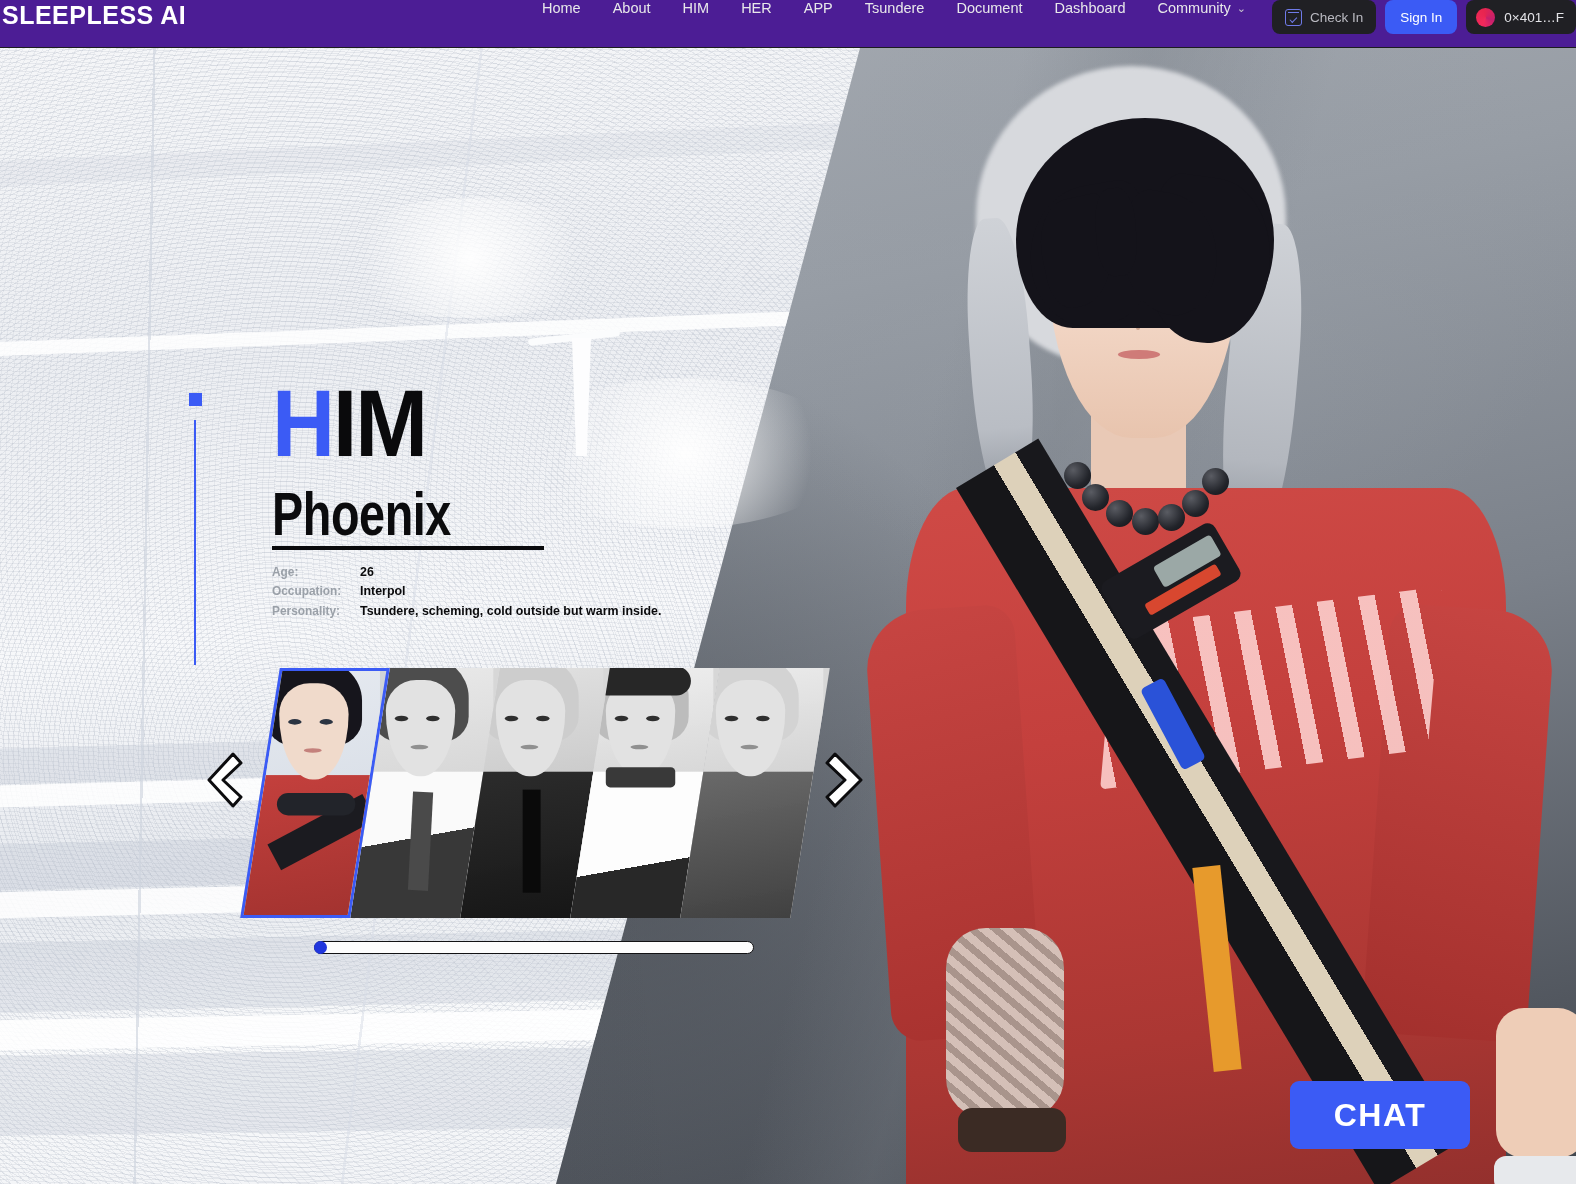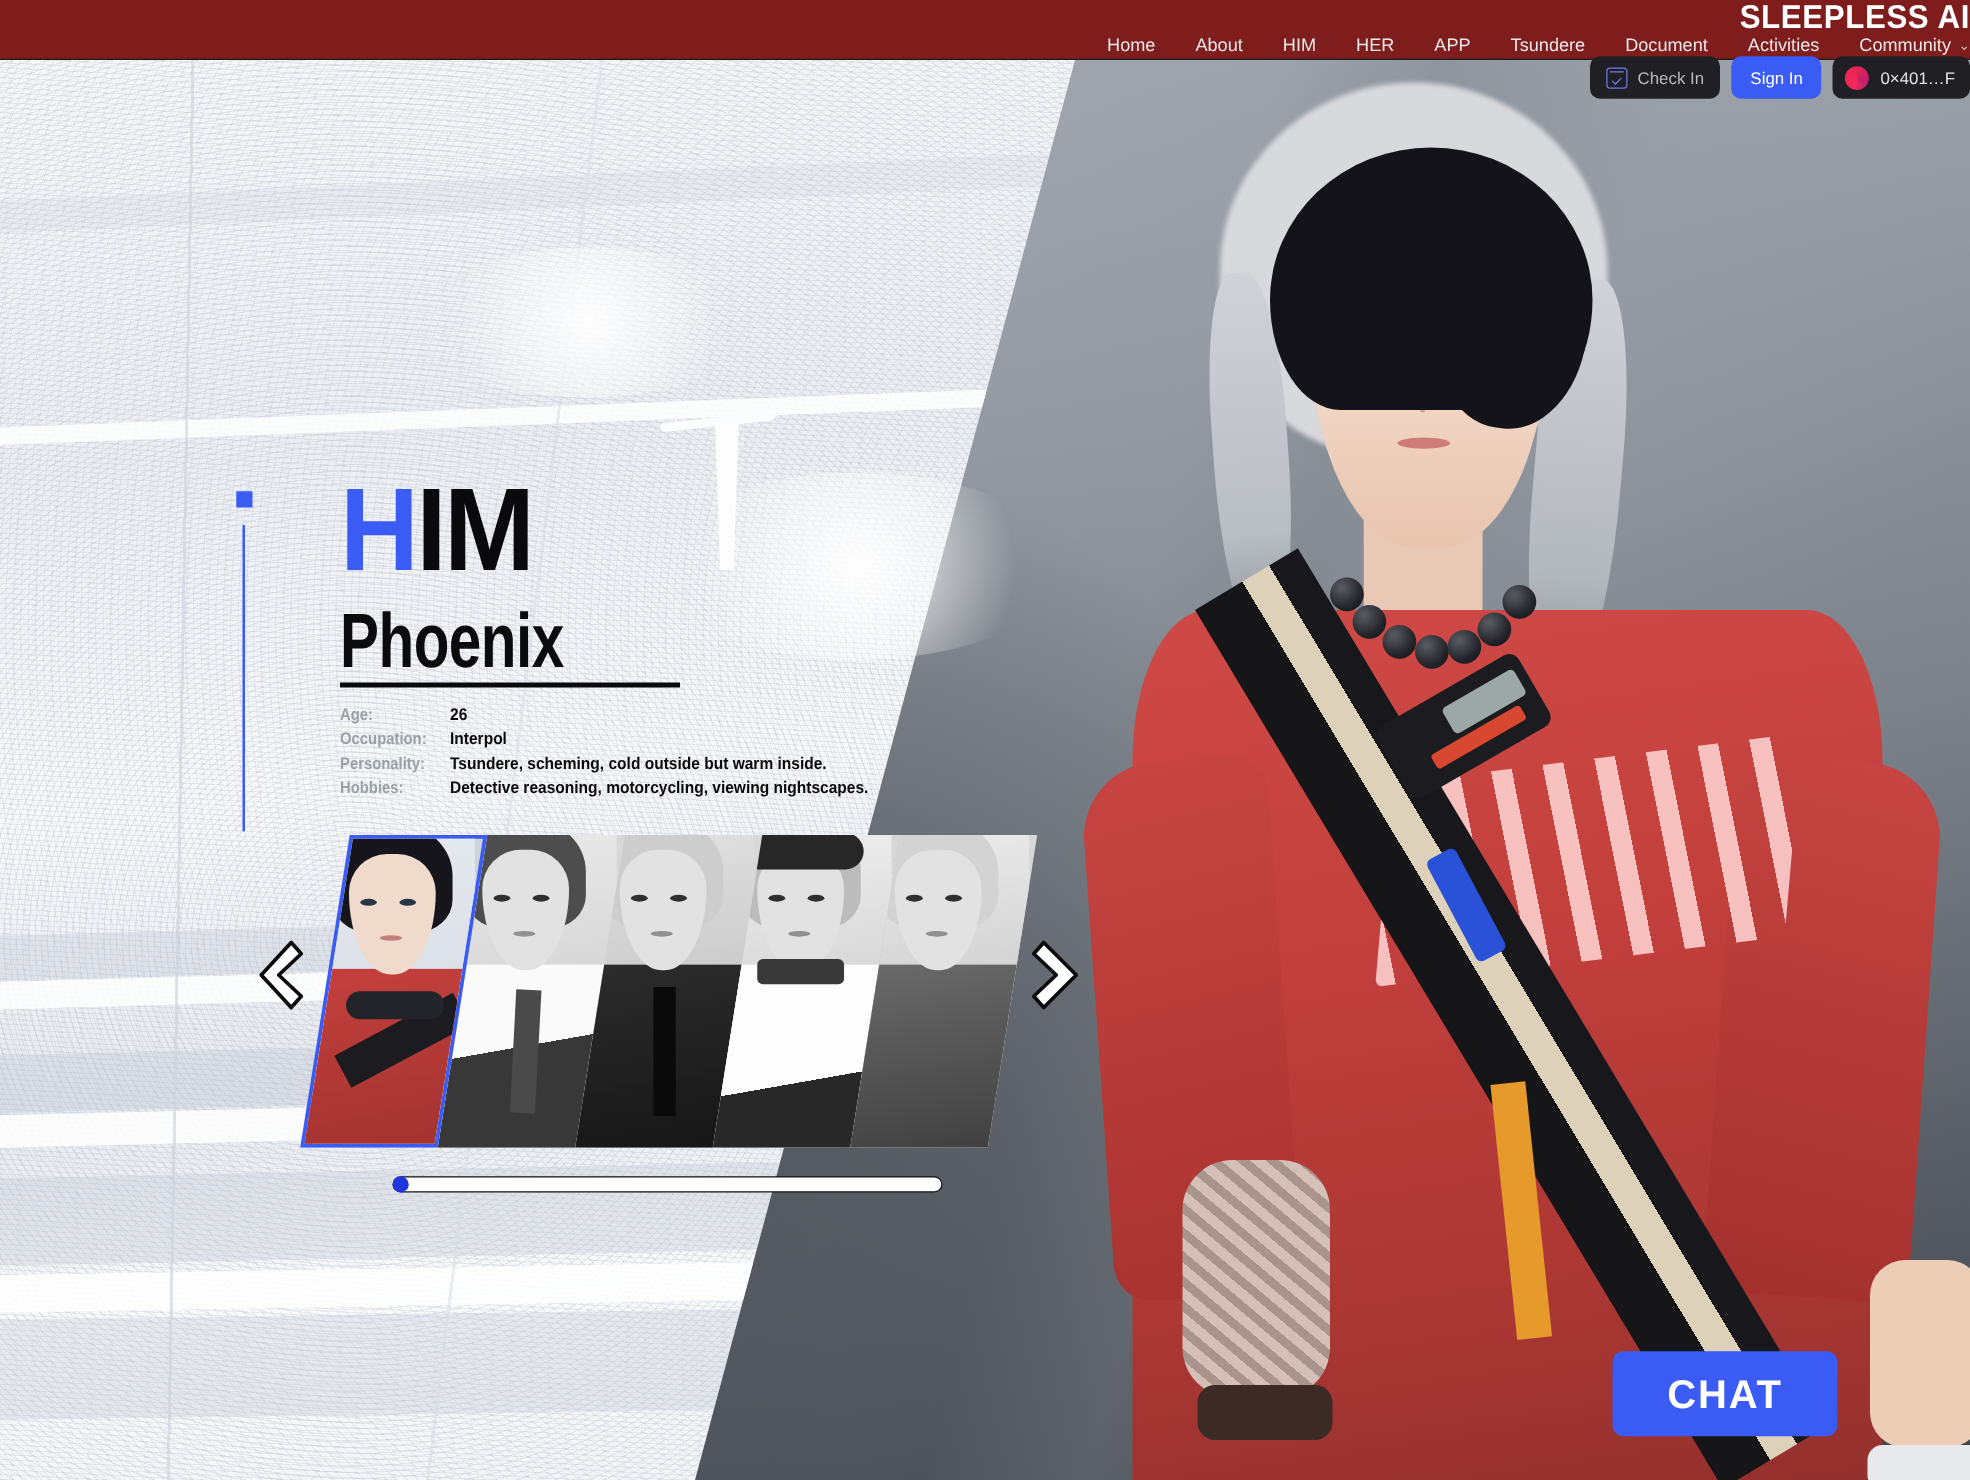--- a/index.html
+++ b/index.html
@@ -108,23 +108,22 @@
   .tag-blue { position:absolute; left:354px; top:630px; width:26px; height:92px; background:#2a52d8; border-radius:5px; transform: rotate(-28deg); }
   .c-arm-tattoo { position:absolute; left:140px; top:880px; width:118px; height:190px;
                   background: repeating-linear-gradient(40deg, #d9cfc6 0 8px, #a99f96 8px 15px); border-radius:40px; opacity:.9; }
   .c-wrist { position:absolute; left:152px; top:1060px; width:108px; height:44px; background:#3b2b24; border-radius:14px; }
   .c-hand-r { position:absolute; left:690px; top:960px; width:90px; height:150px; background:#eecdb7; border-radius:28px; }
   .c-bracelet { position:absolute; left:688px; top:1108px; width:96px; height:36px; background:#e7e9ec; border-radius:12px; }
 
   
   .navbar {
     position: absolute; left:0; top:0; width:1576px; height:48px;
-    background:#7f1d1d; display:flex; align-items:flex-end; z-index:40;
+    background:#4c1d95; display:flex; align-items:flex-start; z-index:40;
     border-bottom:1px solid #1c1c1f;
-    flex-direction:column;
   }
   .logo { font-size:25px; font-weight:900; color:#fff; letter-spacing:.5px;
           padding-left:2px; font-family:"Liberation Sans", sans-serif;
           transform: scaleY(1.06); white-space:nowrap; }
   .nav-links { display:flex; align-items:center; gap:32px; margin-left:auto; }
   .nav-link { color:#e8e8ea; font-size:14.5px; white-space:nowrap; cursor:pointer; }
   .nav-caret { display:inline-block; margin-left:6px; font-size:11px; color:#c9c9cd; vertical-align:1px; }
   .nav-right { display:flex; align-items:center; gap:9px; margin-left:26px; padding-right:0px; }
   .checkin { display:flex; align-items:center; gap:8px; background:#202024; border-radius:8px;
              height:34px; padding:0 13px; cursor:pointer; }
@@ -285,24 +284,20 @@
           <div class="attr-v">26</div>
         </div>
         <div class="attr-row">
           <div class="attr-k">Occupation:</div>
           <div class="attr-v">Interpol</div>
         </div>
         <div class="attr-row">
           <div class="attr-k">Personality:</div>
           <div class="attr-v">Tsundere, scheming, cold outside but warm inside.</div>
         </div>
-        <div class="attr-row">
-          <div class="attr-k">Hobbies:</div>
-          <div class="attr-v">Detective reasoning, motorcycling, viewing nightscapes.</div>
-        </div>
       </div>
     </div>
 
     <div class="carousel">
       <div class="thumbs">
 
         <div class="thumb selected">
           <div class="thumb-inner">
             <div class="tf-bg" style="background:linear-gradient(170deg,#e7ebf1,#cfd6e0);"></div>
             <div class="tf-body" style="background:linear-gradient(170deg,#c4403d,#9c302d);"></div>
@@ -395,21 +390,21 @@
     <div class="logo">SLEEPLESS AI</div>
 
     <div class="nav-links">
       <div class="nav-link">Home</div>
       <div class="nav-link">About</div>
       <div class="nav-link">HIM</div>
       <div class="nav-link">HER</div>
       <div class="nav-link">APP</div>
       <div class="nav-link">Tsundere</div>
       <div class="nav-link">Document</div>
-      <div class="nav-link">Activities</div>
+      <div class="nav-link">Dashboard</div>
       <div class="nav-link"><span>Community</span><span class="nav-caret">⌄</span></div>
     </div>
 
     <div class="nav-right">
       <div class="checkin">
         <span class="cal"></span>
         <span>Check In</span>
       </div>
       <button class="signin">Sign In</button>
       <div class="wallet">

